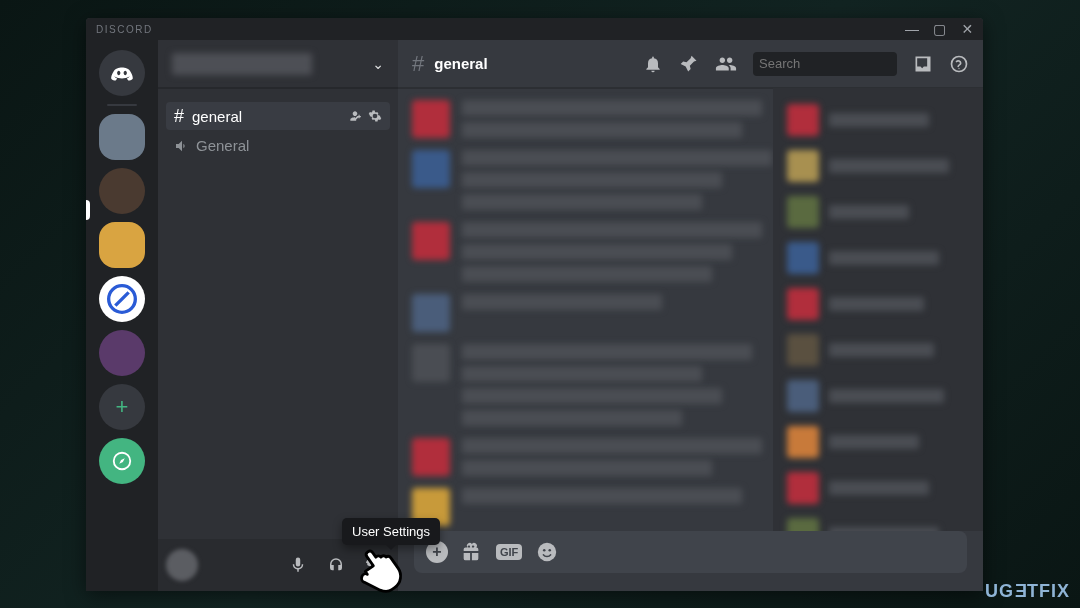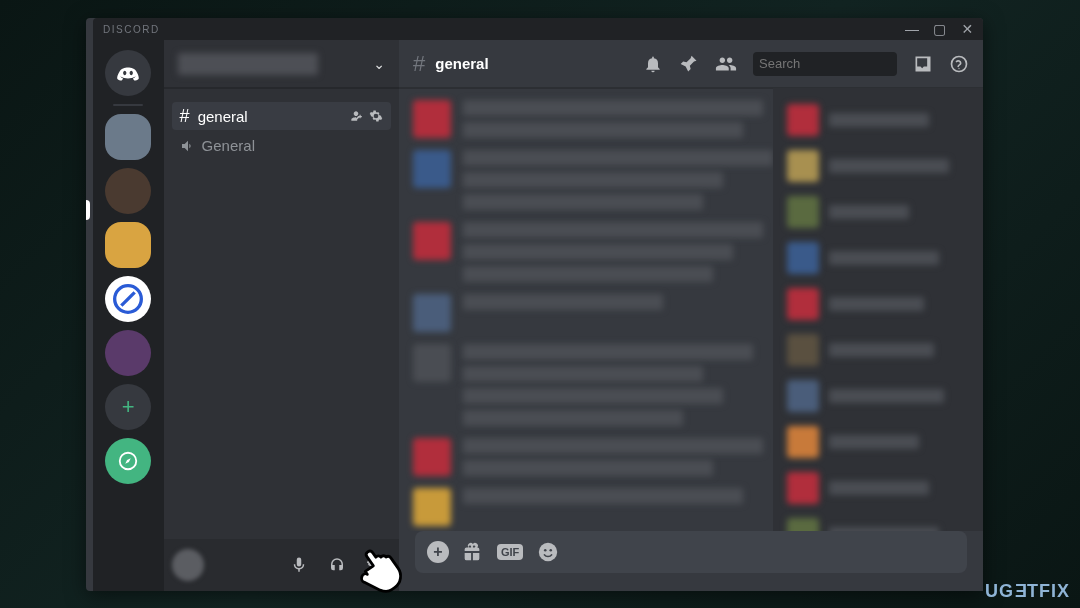--- a/index.html
+++ b/index.html
@@ -15,21 +15,20 @@
   }
   .app-window {
     position: absolute;
     left: 86px; top: 18px;
     width: 897px; height: 573px;
     background: #36393f;
     border-radius: 4px;
     display: flex;
     flex-direction: column;
     box-shadow: 0 4px 20px rgba(0,0,0,0.5);
-    padding-left: 7px;
   }
   .titlebar {
     height: 22px;
     background: #202225;
     display: flex;
     align-items: center;
     justify-content: space-between;
     padding: 0 8px 0 10px;
     font-size: 10px;
     color: #72767d;
@@ -538,20 +537,21 @@
                   <path d="M8 15c1 1.5 2.5 2 4 2s3-.5 4-2" stroke="#40444b" stroke-width="1.6" fill="none" stroke-linecap="round"></path>
                 </svg>
             </span>
           </div>
         </div>
       </div>
     </div>
 
   </div>
 
+  <div class="tooltip">User Settings</div>
 </div>
 
 <div class="pill" style="top:200px;"></div>
 
 <div class="pointer-hand">
   <svg viewBox="0 0 100 100">
     <g transform="rotate(-35 50 50)">
     <path d="M30 42h14V26c0-3 2-5 5-5s5 2 5 5v8c3-1 6 1 6 4 3-1 6 1 6 4 3 0 5 2 5 5v18c0 10-8 20-20 20H46c-6 0-10-3-14-9L20 54c-2-3-1-7 2-9s7-1 8 2l0-5z" fill="#fff" stroke="#000" stroke-width="4" stroke-linejoin="round"></path>
     </g>
   </svg>

